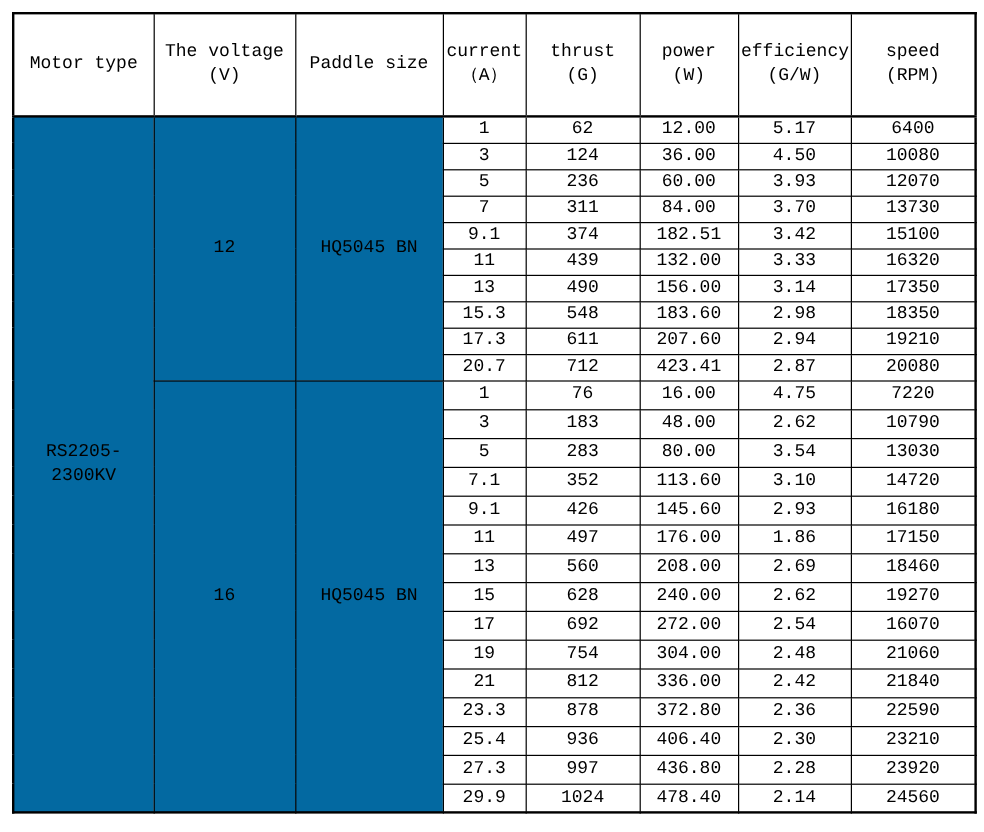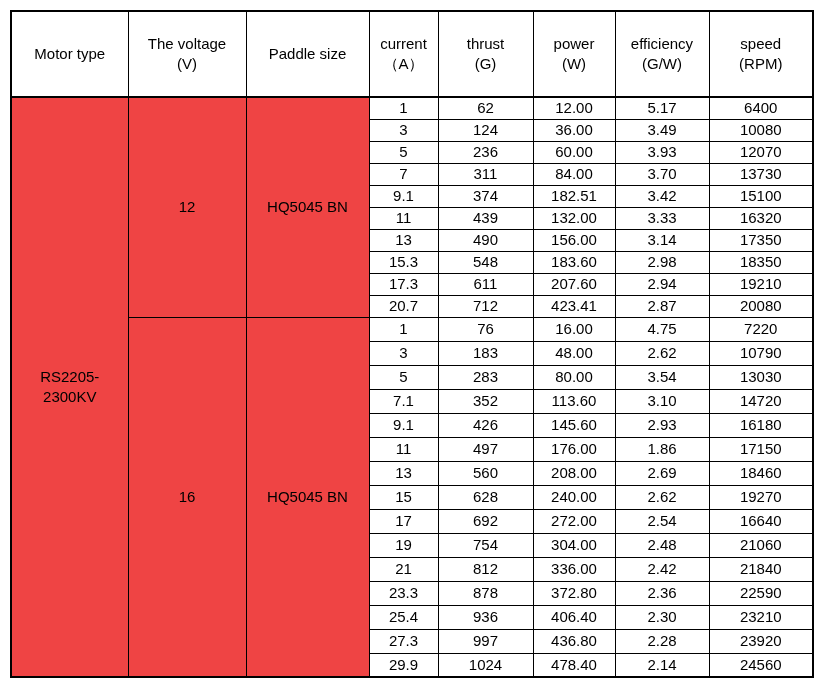--- a/index.html
+++ b/index.html
@@ -15,37 +15,38 @@
     left: 10px;
     top: 10px;
   }
   table.spec-table {
     border-collapse: collapse;
     table-layout: fixed;
     width: 802px;
     border: 2px solid #000000;
     font-size: 15px;
     text-align: center;
+    font-family: Liberation Mono, monospace;
   }
   table.spec-table th,
   table.spec-table td {
     border: 1px solid #000000;
     padding: 0 2px;
     vertical-align: middle;
     font-weight: normal;
     white-space: pre-line;
     line-height: 1.35;
   }
   table.spec-table thead th {
     height: 86px;
     border-bottom: 2px solid #000000;
   }
   tr.row-12v { height: 22px; }
   tr.row-16v { height: 24px; }
-  td.group-cell { background: #ef4444; }
+  td.group-cell { background: #0369a1; }
 </style>
 </head>
 <body>
 
 <div class="table-wrap">
   <table class="spec-table">
     <colgroup>
       <col style="width:117px">
       <col style="width:118px">
       <col style="width:123px">
@@ -82,21 +83,21 @@
         <td>1</td>
         <td>62</td>
         <td>12.00</td>
         <td>5.17</td>
         <td>6400</td>
       </tr>
       <tr class="row-12v">
         <td>3</td>
         <td>124</td>
         <td>36.00</td>
-        <td>3.49</td>
+        <td>4.50</td>
         <td>10080</td>
       </tr>
       <tr class="row-12v">
         <td>5</td>
         <td>236</td>
         <td>60.00</td>
         <td>3.93</td>
         <td>12070</td>
       </tr>
       <tr class="row-12v">
@@ -205,21 +206,21 @@
         <td>628</td>
         <td>240.00</td>
         <td>2.62</td>
         <td>19270</td>
       </tr>
       <tr class="row-16v">
         <td>17</td>
         <td>692</td>
         <td>272.00</td>
         <td>2.54</td>
-        <td>16640</td>
+        <td>16070</td>
       </tr>
       <tr class="row-16v">
         <td>19</td>
         <td>754</td>
         <td>304.00</td>
         <td>2.48</td>
         <td>21060</td>
       </tr>
       <tr class="row-16v">
         <td>21</td>

